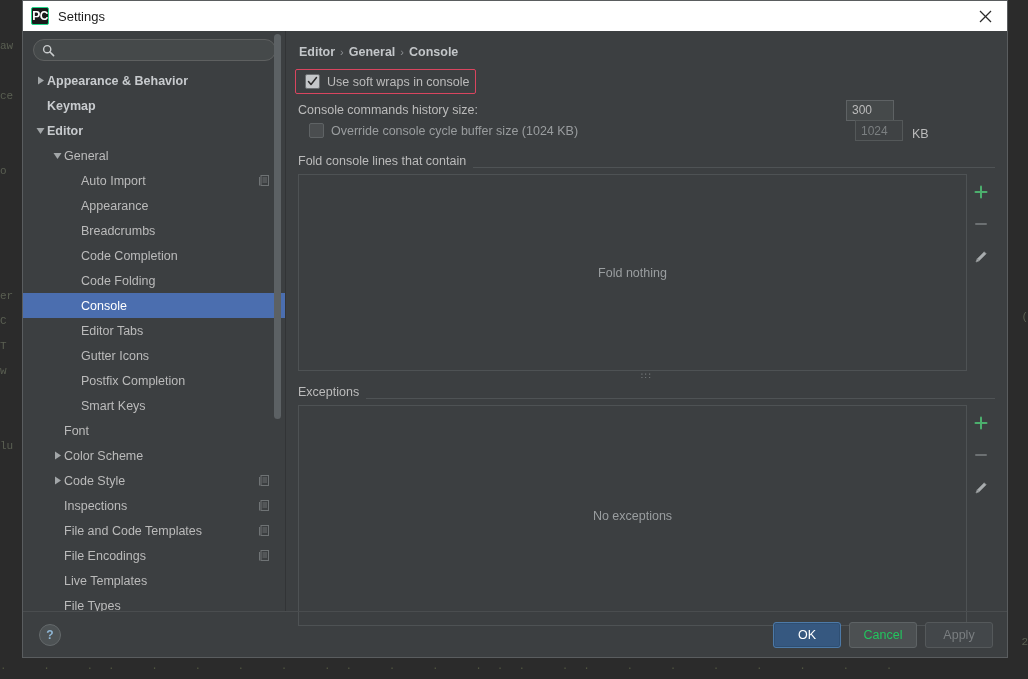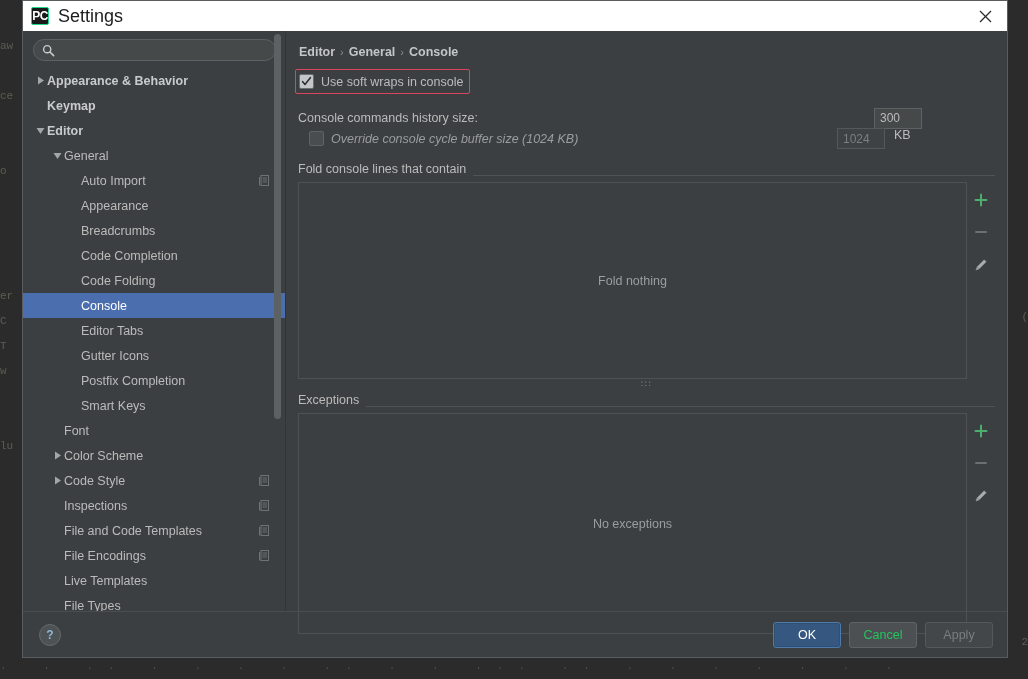--- a/index.html
+++ b/index.html
@@ -62,21 +62,21 @@
     border: 1px solid #21d789;
     border-radius: 2px;
     color: #ffffff;
     font-size: 12px; font-weight: bold;
     display: flex; align-items: center; justify-content: center;
     letter-spacing: -0.5px;
     flex: 0 0 16px;
   }
   #title-text {
     margin-left: 9px;
-    font-size: 18px;
+    font-size: 13px;
     color: #1c1c1c;
   }
   #close-btn {
     margin-left: auto;
     width: 44px; height: 30px;
     display: flex; align-items: center; justify-content: center;
     color: #2b2b2b;
   }
   #close-btn svg { display: block; }
 
@@ -180,25 +180,25 @@
     font-weight: bold;
     color: #c3c6c9;
     padding: 14px 0 8px 1px;
     display: flex; align-items: center; gap: 5px;
     white-space: nowrap;
   }
   #breadcrumb .sep { color: #8b8f92; font-weight: normal; font-size: 11px; }
 
   
   #softwrap-row {
-    margin: 2px 0 8px -3px;
+    margin: 2px 0 0 -3px;
     border: 1.6px solid #d9455f;
     border-radius: 2px;
     align-self: flex-start;
-    padding: 4px 6px 4px 3px;
+    padding: 4px 6px 4px 9px;
     display: flex; align-items: center;
     box-sizing: border-box;
   }
   .cbox {
     width: 13px; height: 13px;
     flex: 0 0 13px;
     border: 1px solid #6b6f71;
     background: #c4c7c9;
     border-radius: 2px;
     position: relative;
@@ -225,28 +225,28 @@
     background: #45494a;
     border: 1px solid #5e6264;
     color: #bbbbbb;
     font-size: 12px;
     font-family: "Liberation Sans", sans-serif;
     padding: 0 5px;
     box-sizing: border-box;
     outline: none;
   }
   .numfield.disabled { color: #7b7f81; background: #3f4244; border-color: #545859; }
-  #hist-field-wrap { position: absolute; left: 576px; }
+  #hist-field-wrap { position: absolute; left: 548px; }
   #override-row {
     display: flex; align-items: center;
     margin-top: 6px;
     height: 24px;
     padding-left: 11px;
   }
-  #override-row .cb-label { margin-right: 8px; font-style: italic; }
+  #override-row .cb-label { margin-right: 8px; }
   #override-row .kb { font-size: 12.5px; color: #bbbbbb; margin-left: 9px; }
 
   
   .titled-sep {
     display: flex; align-items: flex-end;
     margin-top: 16px;
     gap: 7px;
   }
   .titled-sep .t { font-size: 12.5px; color: #bbbbbb; white-space: nowrap; }
   .titled-sep .line { flex: 1 1 auto; height: 1px; background: #4f5355; }
@@ -591,21 +591,21 @@
       <div id="hist-row" style="position:relative;">
         <span class="lbl">Console commands history size:</span>
         <span id="hist-field-wrap">
           <input class="numfield" value="300" style="">
         </span>
       </div>
 
       <div id="override-row" style="position:relative;">
         <span class="cbox off"></span>
         <span class="cb-label dim" style="margin-left:7px;">Override console cycle buffer size (1024 KB)</span>
-        <span style="position:absolute; left:539px; display:flex; align-items:flex-start;">
+        <span style="position:absolute; left:557px; display:flex; align-items:flex-end;">
           <input class="numfield disabled" disabled="" value="1024" style="">
           <span class="kb">KB</span>
         </span>
       </div>
 
       <div class="titled-sep">
         <span class="t">Fold console lines that contain</span>
         <span class="line"></span>
       </div>
       <div class="listbox-wrap" id="fold-box">

